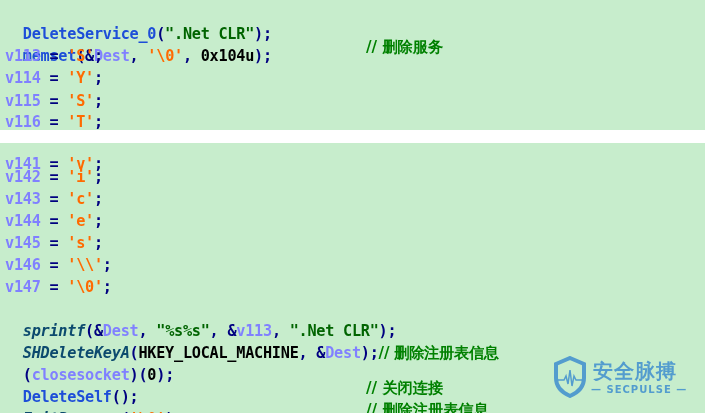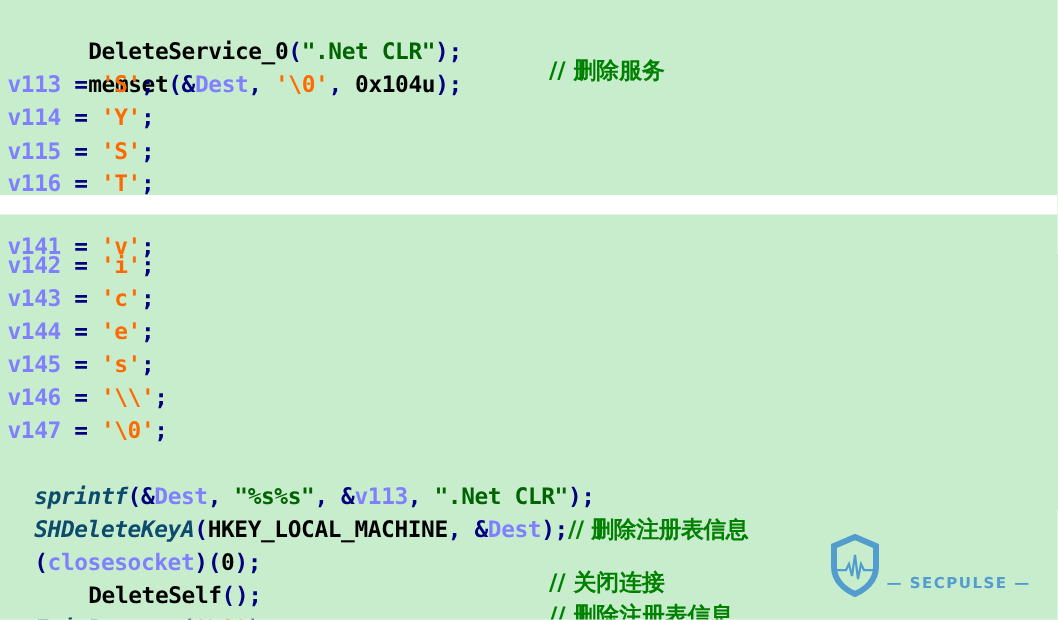--- a/index.html
+++ b/index.html
@@ -7,21 +7,21 @@
       width: 705px; height: 413px; overflow: hidden; position: relative;
       background: #ffffff;
       font-family: "DejaVu Sans Mono", "Liberation Mono", monospace;
       font-weight: bold;
       font-size: 15.2px;
     }
     .block { position: absolute; left: 0; width: 705px; background: #c7edcc; }
     .block.top { top: 0; height: 130px; }
     .block.bottom { top: 143px; height: 270px; }
     .line { position: absolute; left: 5px; height: 22px; line-height: 22px; white-space: pre; letter-spacing: -0.25px; }
-    .fn { color: #000000; margin-left: 36px; }
+    .fn { color: #1d4ed8; }
     .imp { color: #0c4a6e; font-style: italic; }
     .var { color: #8080ff; }
     .punc { color: #000080; }
     .chr { color: #ff6a00; }
     .num { color: #000000; }
     .str { color: #006400; }
     .const { color: #000000; }
     .cmt { color: #008000; font-family: "DejaVu Sans", "Liberation Sans", sans-serif; font-weight: bold; margin-top: 35px; }
     .cmt-abs { position: absolute; height: 22px; line-height: 22px; white-space: pre; }
     .logo { position: absolute; left: 553px; top: 356px; width: 140px; height: 44px; opacity: 0.85; }
@@ -76,14 +76,15 @@
 
 <div class="line" style="top:386px">
   <span class="imp">ExitProcess</span><span class="punc">(</span><span class="chr">'\0'</span><span class="punc">);</span>
 </div>
 
 <div class="logo">
   <svg width="34" height="42" viewBox="0 0 34 42" style="position:absolute;left:0;top:0">
     <path d="M17 2 L31 8 L31 22 C31 31 24 37 17 40 C10 37 3 31 3 22 L3 8 Z" fill="none" stroke="#3f8fcf" stroke-width="4"></path>
     <polyline points="3,24 11,24 13,20 15,28 17,14 19,30 21,20 23,24 31,24" fill="none" stroke="#3f8fcf" stroke-width="1.5"></polyline>
   </svg>
+  <div class="logo-title">安全脉搏</div>
   <div class="logo-sub">— SECPULSE —</div>
 </div>
 
 </body></html>

